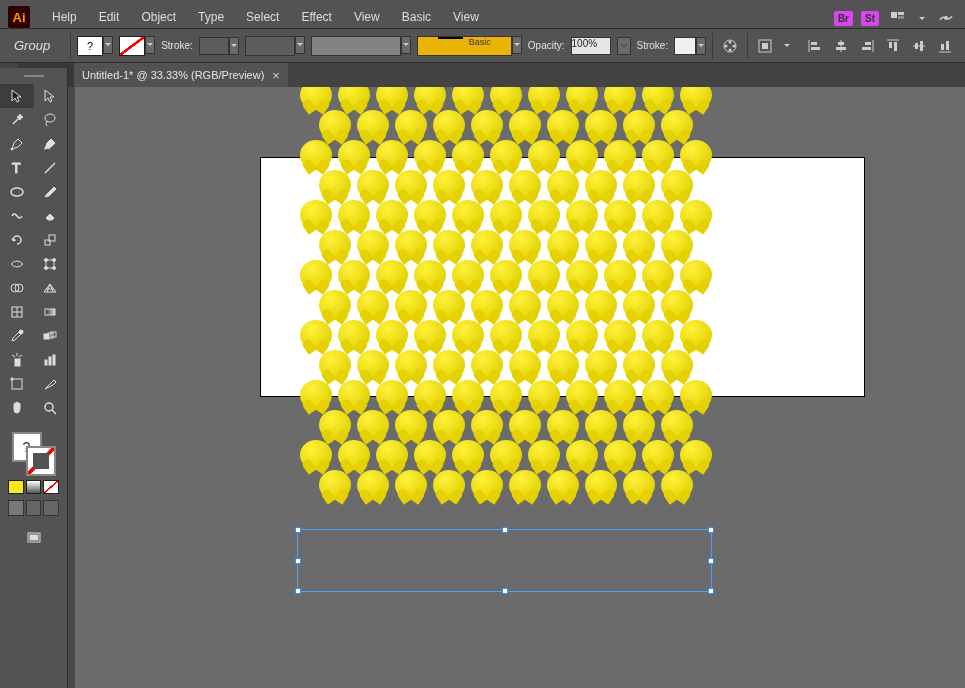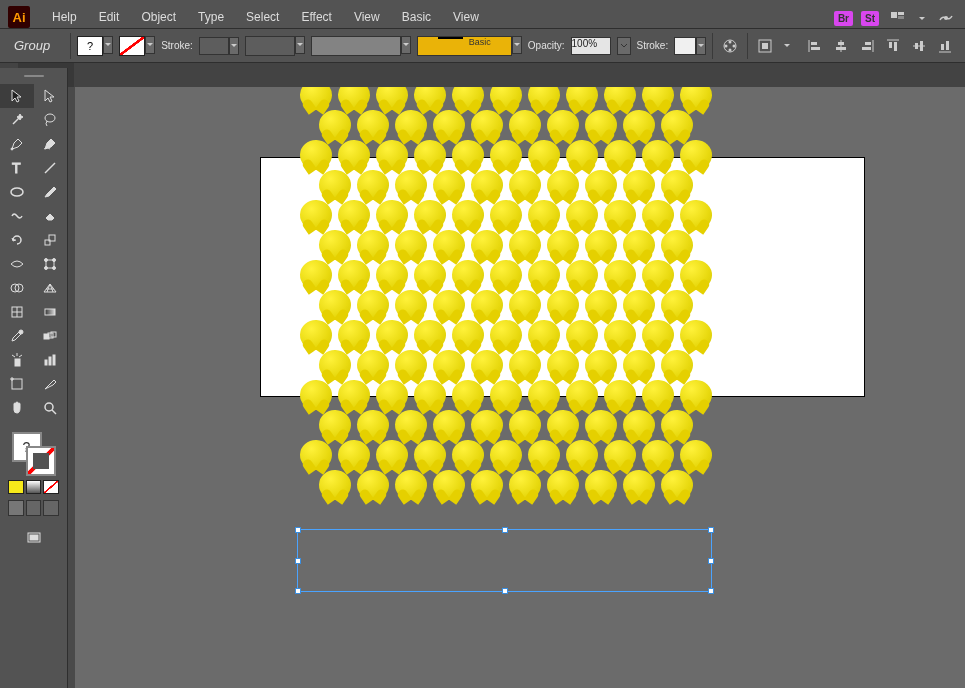--- a/index.html
+++ b/index.html
@@ -231,20 +231,24 @@
 </div>
 
 <div class="dockbar">
   <div class="dock-handle">
       <span></span>
     </div>
   <div class="panel-stub">
       <div></div>
       <div></div>
     </div>
+  <div class="tab">
+    <span>Untitled-1* @ 33.33% (RGB/Preview)</span>
+    <span class="tab-close">×</span>
+  </div>
 </div>
 
 <div class="toolpanel">
   <div class="tool-handle">
       <span></span>
     </div>
   <div class="tool-row">
     <div class="tool active">
         <svg viewBox="0 0 16 16">
           <path d="M3 2 L3 13 L6 10 L8 14 L10 13 L8 9 L12 9 Z" fill="#222"></path>

